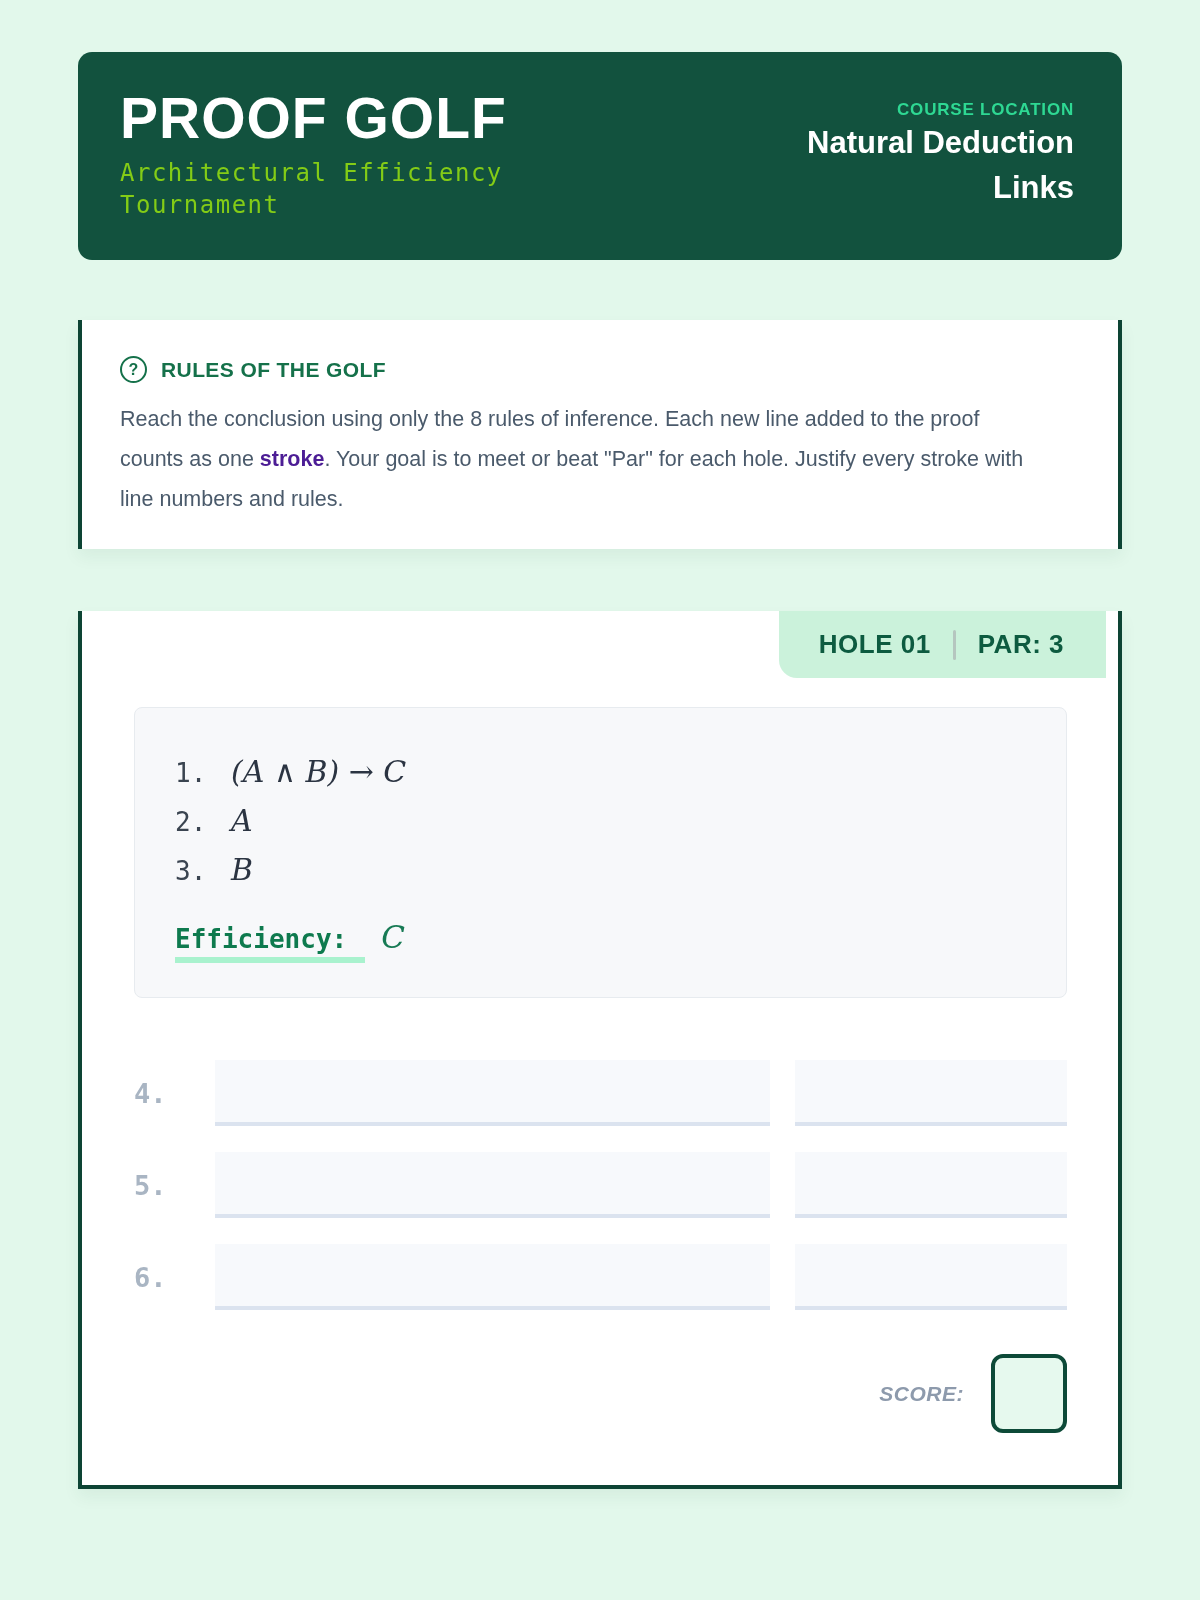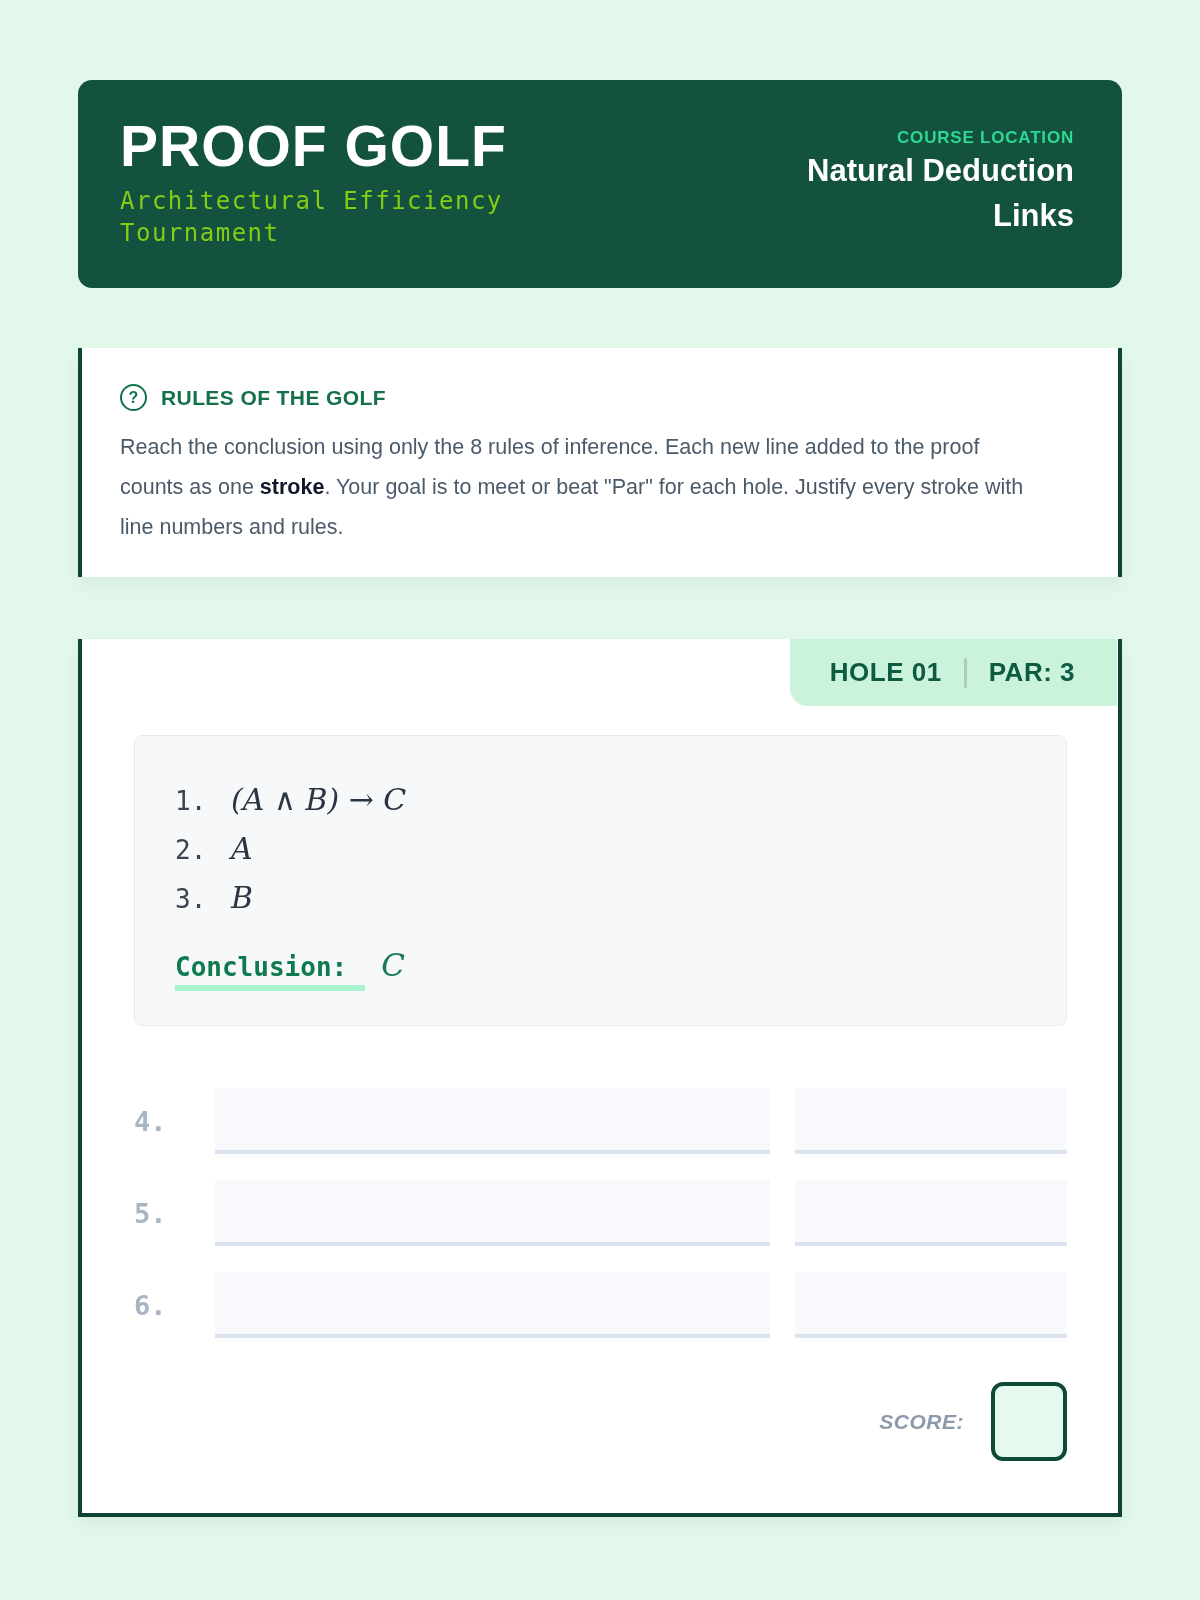--- a/index.html
+++ b/index.html
@@ -3,21 +3,21 @@
 <meta charset="utf-8">
 <style>
   * { margin:0; padding:0; box-sizing:border-box; }
   html,body { width:1200px; }
   body {
     height:1600px;
     background:#e2f8eb;
     font-family:"Liberation Sans", sans-serif;
     overflow:hidden;
   }
-  .page { padding:80px 78px 0; }
+  .page { padding:52px 78px 0; }
 
   
   .header {
     background:#12523e;
     border-radius:14px;
     height:208px;
     padding:38px 48px 0 42px;
     display:flex;
     justify-content:space-between;
   }
@@ -82,36 +82,36 @@
     font-weight:800;
     letter-spacing:0.4px;
   }
   .rules-body {
     margin-top:16px;
     width:920px;
     font-size:21.5px;
     line-height:40px;
     color:#4a5a6b;
   }
-  .rules-body b { color:#0f172a; }
+  .rules-body b { color:#4c1d95; }
 
   
   .main-card {
     margin-top:62px;
     position:relative;
     background:#ffffff;
     border-left:4px solid #0d4434;
     border-right:4px solid #0d4434;
     border-bottom:4px solid #0d4434;
     padding:46px 51px 52px 52px;
     box-shadow:0 8px 16px rgba(13,68,52,0.06);
   }
   .hole-badge {
     position:absolute;
-    top:0; right:1px;
+    top:0; right:12px;
     height:67px;
     background:#cbf2db;
     border-bottom-left-radius:18px;
     display:flex;
     align-items:center;
     gap:22px;
     padding:0 42px 0 40px;
   }
   .hole-badge .badge-text {
     color:#0d5b40;
@@ -270,21 +270,21 @@
       </div>
       <div class="premise-row">
         <span class="premise-num">2.</span>
         <span class="formula">A</span>
       </div>
       <div class="premise-row">
         <span class="premise-num">3.</span>
         <span class="formula">B</span>
       </div>
       <div class="conclusion-row">
-        <span class="conclusion-label">Conclusion:</span>
+        <span class="conclusion-label">Efficiency:</span>
         <span class="conclusion-formula">C</span>
       </div>
     </div>
 
     <div class="proof-lines">
       <div class="proof-row">
         <span class="line-num">4.</span>
         <input class="proof-input" type="text" value="" style="">
         <input class="proof-input" type="text" value="" style="">
       </div>

